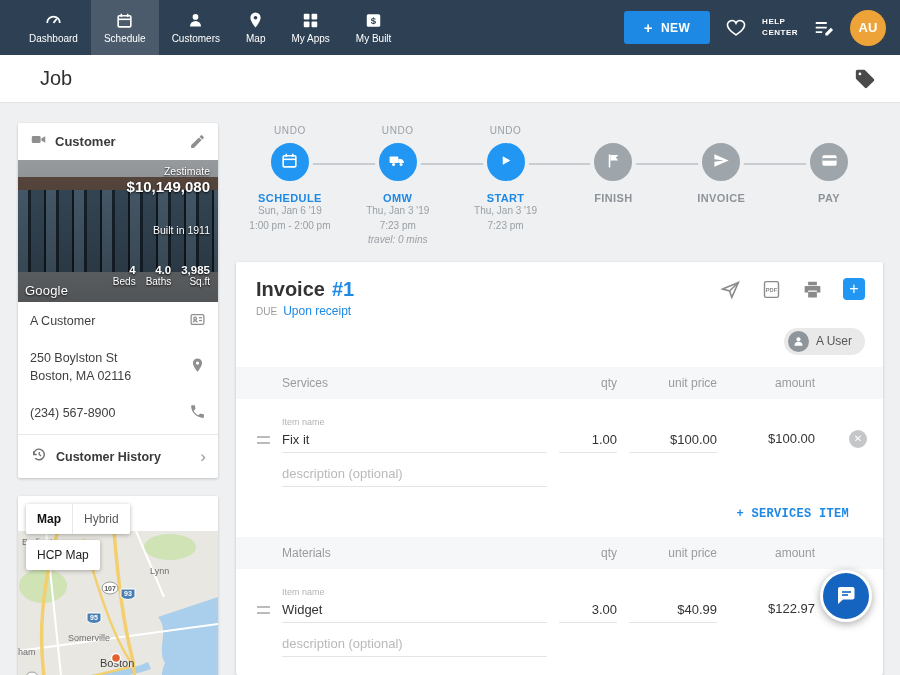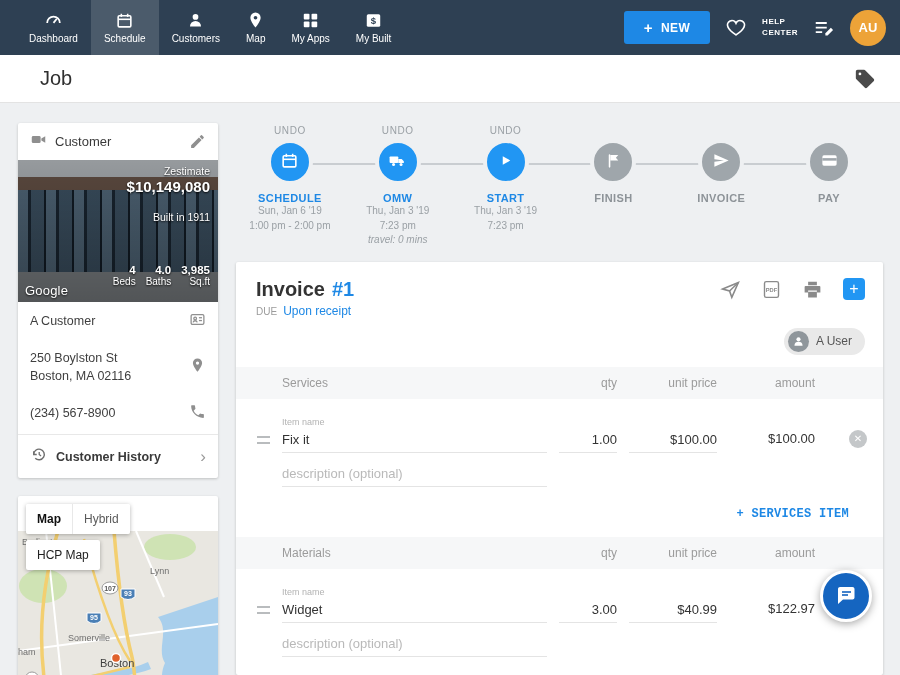--- a/index.html
+++ b/index.html
@@ -30,31 +30,31 @@
 
   
   .content { display:flex; gap:18px; padding:20px 17px 0 18px; height:572px; align-items:stretch; }
   .left-col { flex:0 0 200px; width:200px; display:flex; flex-direction:column; gap:18px; }
   .main-col { flex:1; display:flex; flex-direction:column; min-width:0; }
   .card { background:#fff; border-radius:2px; box-shadow:0 1px 3px rgba(0,0,0,0.2); }
 
   
   .cc-head { display:flex; align-items:center; gap:8px; padding:8px 12px; }
   .cc-head svg { width:17px; height:17px; color:#8f8f8f; }
-  .cc-title { flex:1; font-size:13px; font-weight:normal; color:#3a3a3a; }
+  .cc-title { flex:1; font-size:13px; font-weight:bold; color:#3a3a3a; }
   .icon-btn { background:none; border:none; display:flex; cursor:pointer; color:#8f8f8f; }
   .photo { position:relative; height:142px; overflow:hidden; color:#fff;
     background: linear-gradient(180deg,#b7bcc0 0 12%, #6b564a 12% 21%, #2f4050 21% 79%, #8d9296 79% 100%); cursor:pointer; }
   .windows { position:absolute; left:0; right:0; top:21%; height:58%;
     background: repeating-linear-gradient(90deg, rgba(150,185,210,0.40) 0 10px, rgba(12,22,32,0.55) 10px 13px, rgba(110,145,170,0.30) 13px 26px, rgba(8,16,24,0.70) 26px 28px); }
   .photo-shade { position:absolute; inset:0; background:linear-gradient(180deg, rgba(0,0,0,0.18), rgba(0,0,0,0.42)); }
   .z-wrap { position:absolute; top:5px; right:8px; text-align:right; text-shadow:0 1px 2px rgba(0,0,0,.9); }
   .z-label { font-size:10.5px; }
   .z-value { font-size:15px; font-weight:bold; margin-top:1px; }
-  .z-built { margin-top:16px; font-size:10.5px; }
+  .z-built { margin-top:29px; font-size:10.5px; }
   .z-stats { position:absolute; right:8px; bottom:15px; display:flex; gap:10px; text-shadow:0 1px 2px rgba(0,0,0,.9); }
   .z-stat { display:flex; flex-direction:column; align-items:flex-end; }
   .z-stat b { font-size:11.5px; }
   .z-stat span { font-size:10px; }
   .google-brand { position:absolute; left:7px; bottom:4px; font-size:13px; letter-spacing:.2px; text-shadow:0 1px 2px rgba(0,0,0,.8); }
   .info-row { display:flex; align-items:center; justify-content:space-between; gap:8px; padding:9px 12px; font-size:12.5px; color:#3f3f3f; }
   .info-row svg { width:17px; height:17px; color:#8f8f8f; flex:0 0 auto; }
   .addr-lines { line-height:1.45; }
   .cc-divider { border-top:1px solid #e8e8e8; margin-top:2px; }
   .history-row { display:flex; align-items:center; gap:9px; padding:11px 12px; cursor:pointer; }

